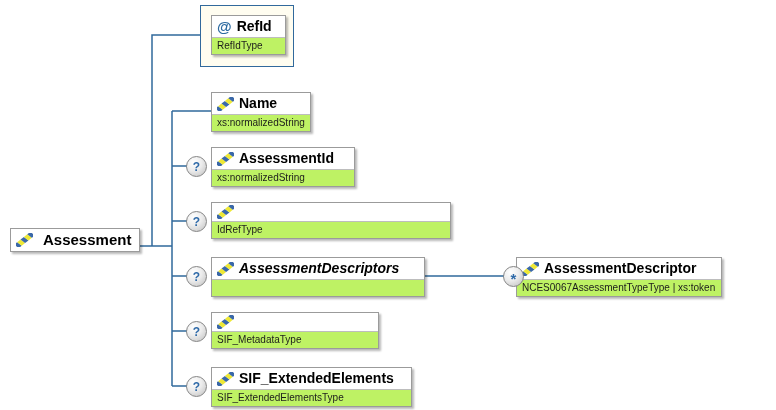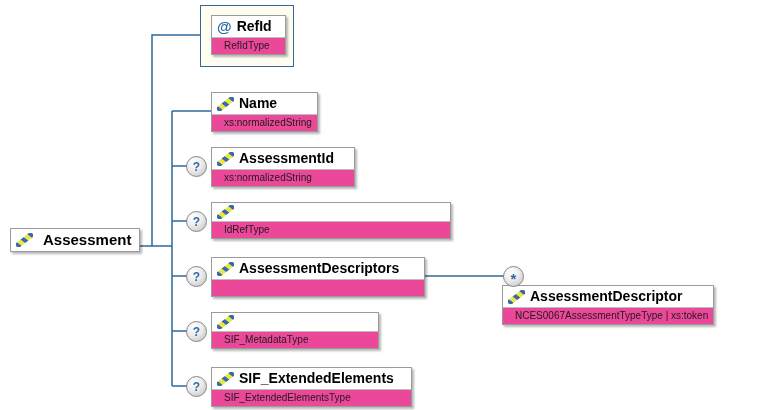--- a/index.html
+++ b/index.html
@@ -15,23 +15,23 @@
     border:1px solid #9b9b9b;background:#fff;
     box-shadow:1.5px 1.5px 2px rgba(0,0,0,0.28);
   }
   .node-title{
     display:flex;align-items:center;gap:5px;
     padding:2px 8px 2px 5px;background:#fff;
     font-size:14px;font-weight:bold;color:#000;white-space:nowrap;
     line-height:17px;
   }
   .node-sub{
-    background:#ec4899;border-top:1px solid #bdbdbd;
+    background:#bef264;border-top:1px solid #bdbdbd;
     font-size:10px;color:#1c1c1c;white-space:nowrap;
-    padding:2px 5px 3px 12px;min-height:11px;line-height:11px;
+    padding:2px 5px 3px 5px;min-height:11px;line-height:11px;
   }
   .root .node-title{font-size:15px;line-height:18px;gap:10px;}
 
   
   .attr-box{
     position:absolute;z-index:1;
     background:#fffdf0;border:1.5px solid #31699c;
   }
   .attr-box .node{position:absolute;}
   .at-glyph{
@@ -143,21 +143,21 @@
             <rect x="7.1" y="-3.2" width="4.4" height="6.4" fill="#3a68a8"></rect>
         </g>
       </svg>
     </div>
     <div class="node-sub">IdRefType</div>
   </div>
 
   <div class="bubble" style="left:186px;top:266px;">
       <span>?</span>
     </div>
-  <div class="node" style="left:211px;top:257px;width:212px;">
+  <div class="node" style="left:211px;top:257px;width:212px;font-style:italic;">
     <div class="node-title">
       <svg class="el-icon" width="17" height="14" viewBox="0 0 17 14">
         <g transform="translate(8.5 7) scale(1 0.78) rotate(-45)">
           <rect x="-11.5" y="-3.2" width="4.4" height="6.4" fill="#3a68a8"></rect>
             <rect x="-7.1" y="-3.2" width="4.7" height="6.4" fill="#eee835"></rect>
             <rect x="-2.4" y="-3.2" width="4.8" height="6.4" fill="#3a68a8"></rect>
             <rect x="2.4" y="-3.2" width="4.7" height="6.4" fill="#eee835"></rect>
             <rect x="7.1" y="-3.2" width="4.4" height="6.4" fill="#3a68a8"></rect>
         </g>
       </svg>
@@ -199,21 +199,21 @@
         </g>
       </svg>
       <span>SIF_ExtendedElements</span>
     </div>
     <div class="node-sub">SIF_ExtendedElementsType</div>
   </div>
 
   <div class="bubble star" style="left:503px;top:266px;">
       <span>*</span>
     </div>
-  <div class="node" style="left:502px;top:257px;min-width:204px;margin-top:28px;">
+  <div class="node" style="left:516px;top:257px;min-width:204px;">
     <div class="node-title">
       <svg class="el-icon" width="17" height="14" viewBox="0 0 17 14">
         <g transform="translate(8.5 7) scale(1 0.78) rotate(-45)">
           <rect x="-11.5" y="-3.2" width="4.4" height="6.4" fill="#3a68a8"></rect>
             <rect x="-7.1" y="-3.2" width="4.7" height="6.4" fill="#eee835"></rect>
             <rect x="-2.4" y="-3.2" width="4.8" height="6.4" fill="#3a68a8"></rect>
             <rect x="2.4" y="-3.2" width="4.7" height="6.4" fill="#eee835"></rect>
             <rect x="7.1" y="-3.2" width="4.4" height="6.4" fill="#3a68a8"></rect>
         </g>
       </svg>

